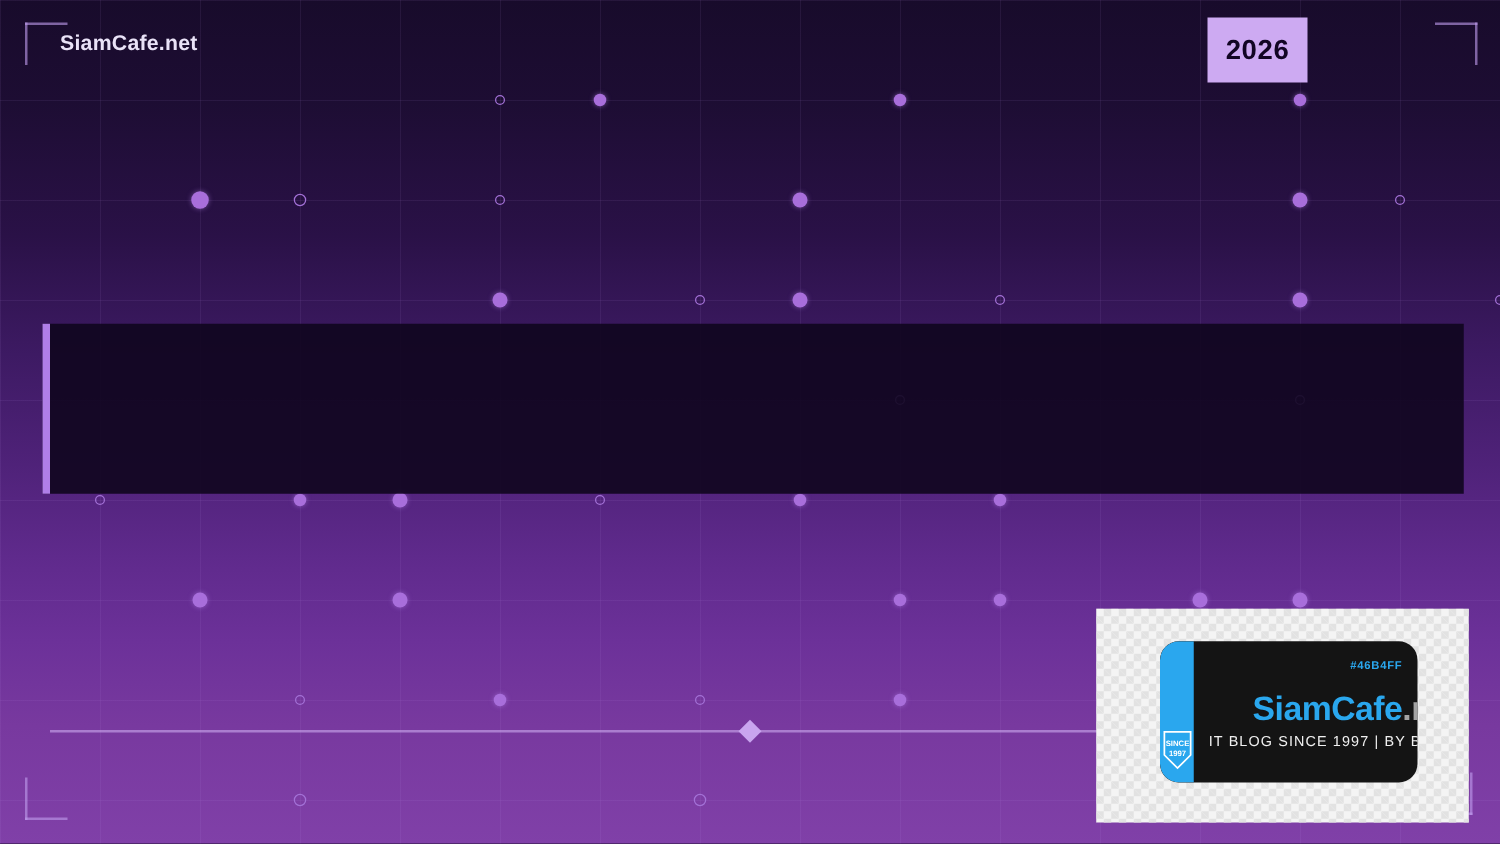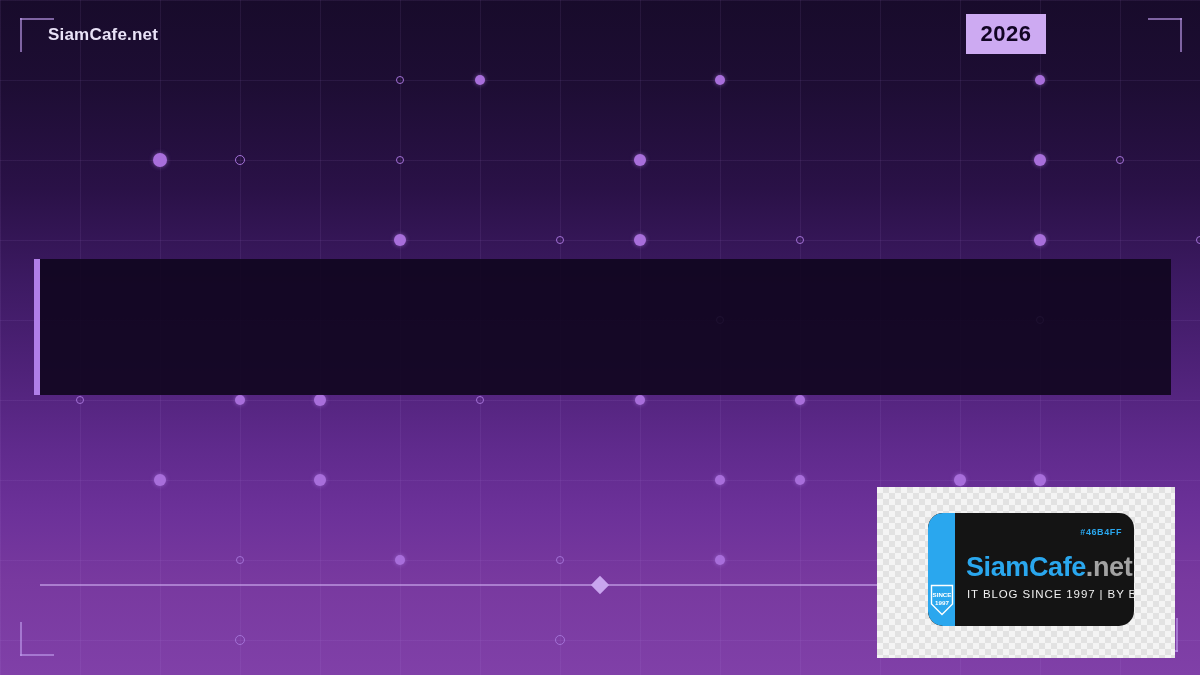--- a/index.html
+++ b/index.html
@@ -72,21 +72,21 @@
   .brand-top {
     position:absolute; left:48px; top:25px;
     font-size:17px; font-weight:bold;
     color:#e9e2f7;
     letter-spacing:0.2px;
     white-space:nowrap;
   }
 
   .year-badge {
     position:absolute; left:966px; top:14px;
-    width:80px; height:40px;
+    width:80px; height:52px;
     background:#cdaaf2;
     display:flex; align-items:center; justify-content:center;
     color:#120524;
     font-size:22px; font-weight:bold;
     letter-spacing:0.5px;
   }
 
   
   .title-banner {
     position:absolute; left:34px; top:259px;
@@ -165,21 +165,21 @@
     font-size:9px; font-weight:bold;
     color:#2aa7ee;
     letter-spacing:0.6px;
   }
   .logo-wordmark {
     position:absolute; left:38px; top:39px;
     font-size:27px; font-weight:bold;
     letter-spacing:-0.4px;
     white-space:nowrap;
   }
-  .logo-wordmark .w-blue { color:#2aa7ee; }
+  .logo-wordmark .w-blue { color:#2aa7ee;margin-left:36px; }
   .logo-wordmark .w-white { color:#a3a3a3; }
   .logo-tagline {
     position:absolute; left:39px; top:75px;
     font-size:11.5px;
     color:#f0f0f0;
     letter-spacing:0.9px;
     white-space:nowrap;
   }
 </style>
 </head>

